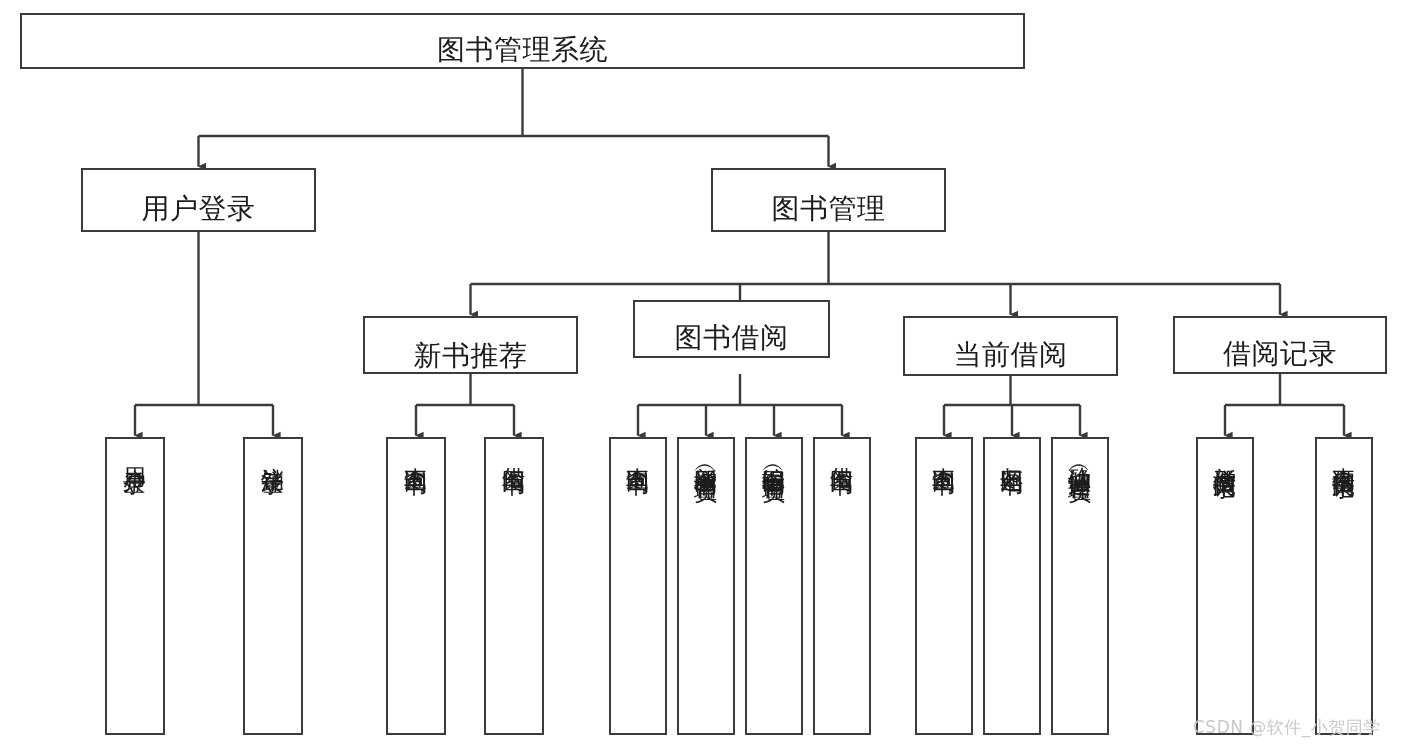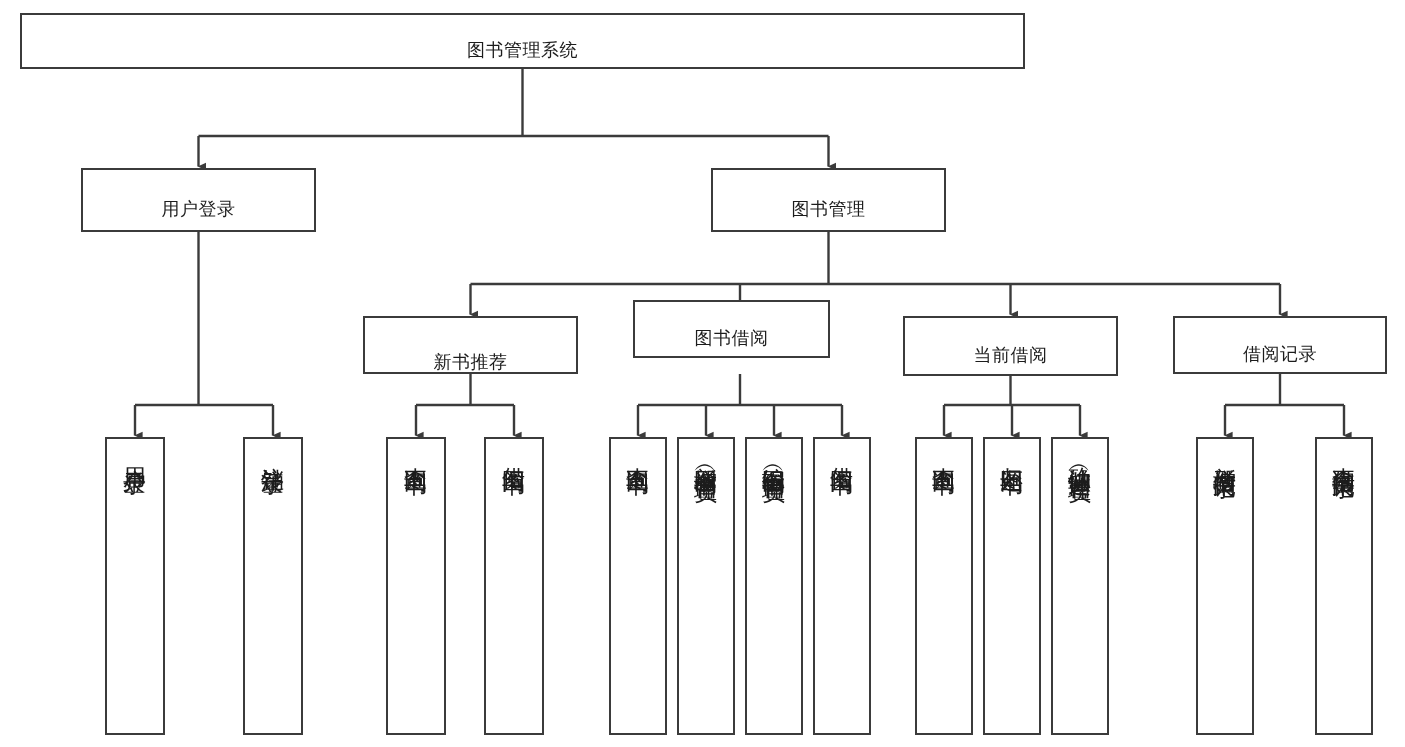--- a/index.html
+++ b/index.html
@@ -31,21 +31,21 @@
     position: absolute;
     box-sizing: border-box;
     background: #ffffff;
     border: 2px solid #3b3b3b;
     display: flex;
     align-items: center;
     justify-content: center;
     overflow: hidden;
   }
   .node.horizontal .node-label {
-    font-size: 18px;
+    font-size: 28px;
     color: #1c1c1c;
     line-height: 1.1;
     white-space: nowrap;
     letter-spacing: 0.5px;
     margin-top: 18px;
   }
   .node.vertical {
     align-items: flex-start;
     justify-content: center;
     padding-top: 10px;
@@ -170,13 +170,14 @@
         <span class="node-label">确认归还（管理员）</span>
       </div>
       <div class="node vertical" style="left: 1196px; top: 437px; width: 58px; height: 298px;">
         <span class="node-label">新增借阅记录</span>
       </div>
       <div class="node vertical" style="left: 1315px; top: 437px; width: 58px; height: 298px;">
         <span class="node-label">查询借阅记录</span>
       </div>
     </div>
 
+  <div class="watermark" style="left: 1193px; top: 716px;">CSDN @软件_小贺同学</div>
 </div>
 
 </body></html>

